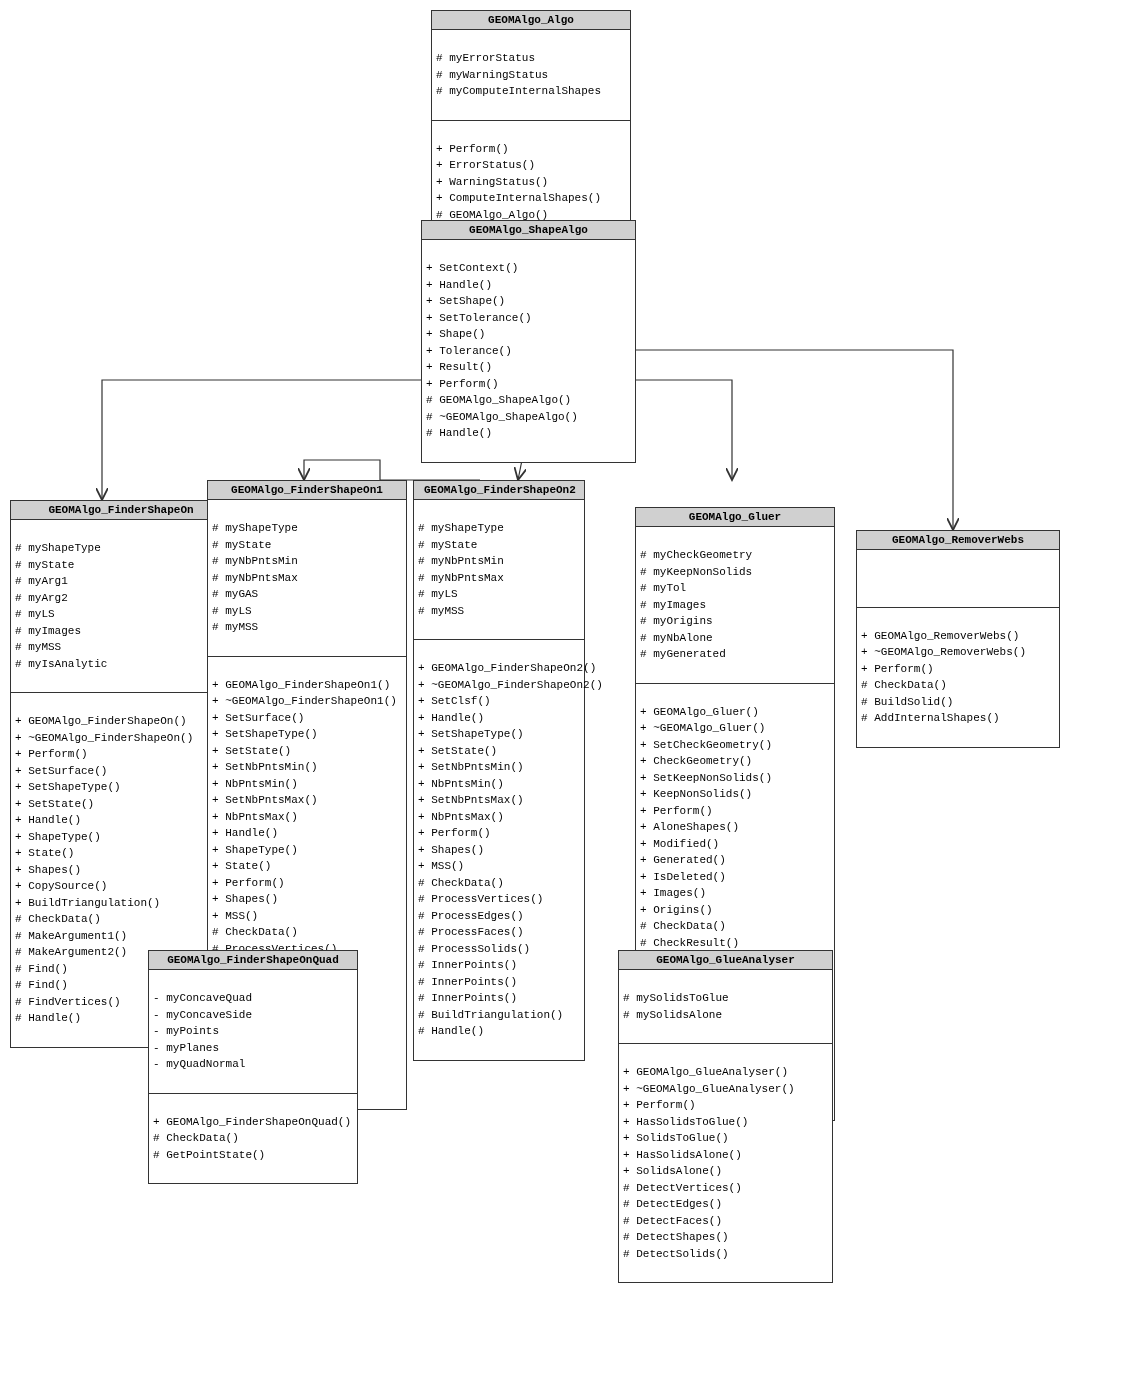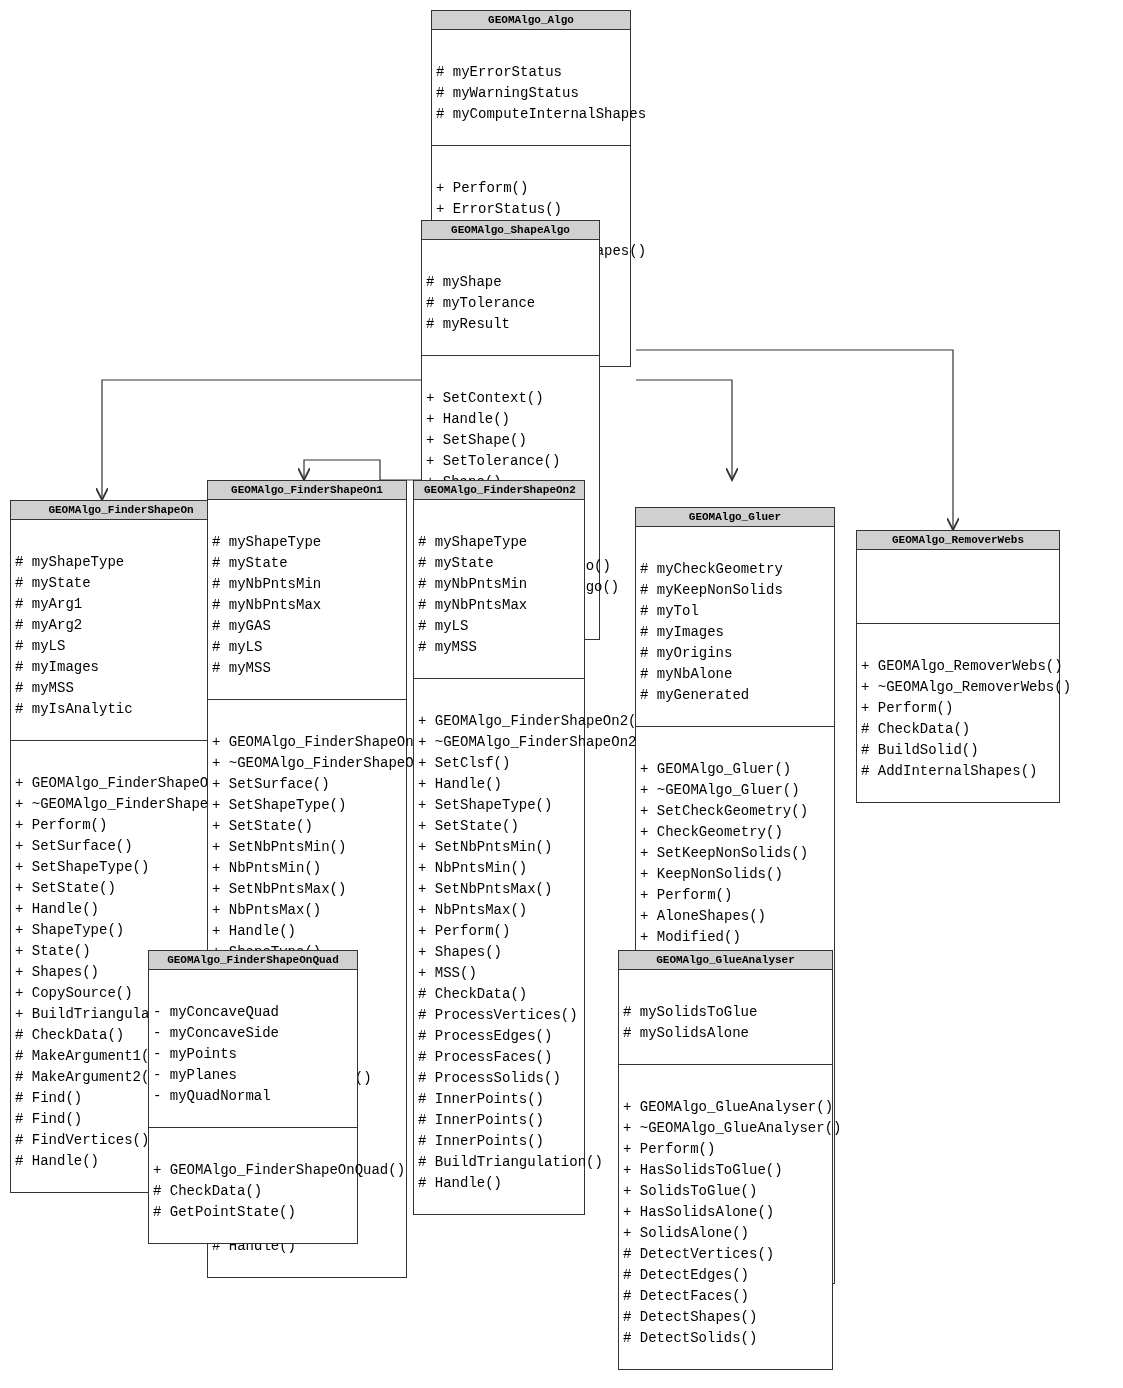--- a/index.html
+++ b/index.html
@@ -27,22 +27,21 @@
       font-weight: bold;
       padding: 3px 10px;
       font-size: 11px;
     }
 
     .uml-section {
       border-bottom: 1px solid #333;
       padding: 20px 4px;
       line-height: 1.5;
       white-space: pre;
-      font-size: 14px;
-      margin-top: 12px;
+      font-size: 11px;
     }
 
     .uml-section:last-child {
       border-bottom: none;
     }
 
     svg.connections {
       position: absolute;
       top: 0;
       left: 0;
@@ -86,25 +85,22 @@
   <div class="uml-section">+ Perform()
 + ErrorStatus()
 + WarningStatus()
 + ComputeInternalShapes()
 # GEOMAlgo_Algo()
 # ~GEOMAlgo_Algo()
 # CheckData()
 # CheckResult()</div>
 </div>
 
-<div class="uml-box" style="left:421px; top:220px; width:179px;">
+<div class="uml-box" style="left:421px; top:220px; width:215px;">
   <div class="uml-box-header">GEOMAlgo_ShapeAlgo</div>
-  <div class="uml-section"># myShape
-# myTolerance
-# myResult</div>
   <div class="uml-section">+ SetContext()
 + Handle()
 + SetShape()
 + SetTolerance()
 + Shape()
 + Tolerance()
 + Result()
 + Perform()
 # GEOMAlgo_ShapeAlgo()
 # ~GEOMAlgo_ShapeAlgo()

